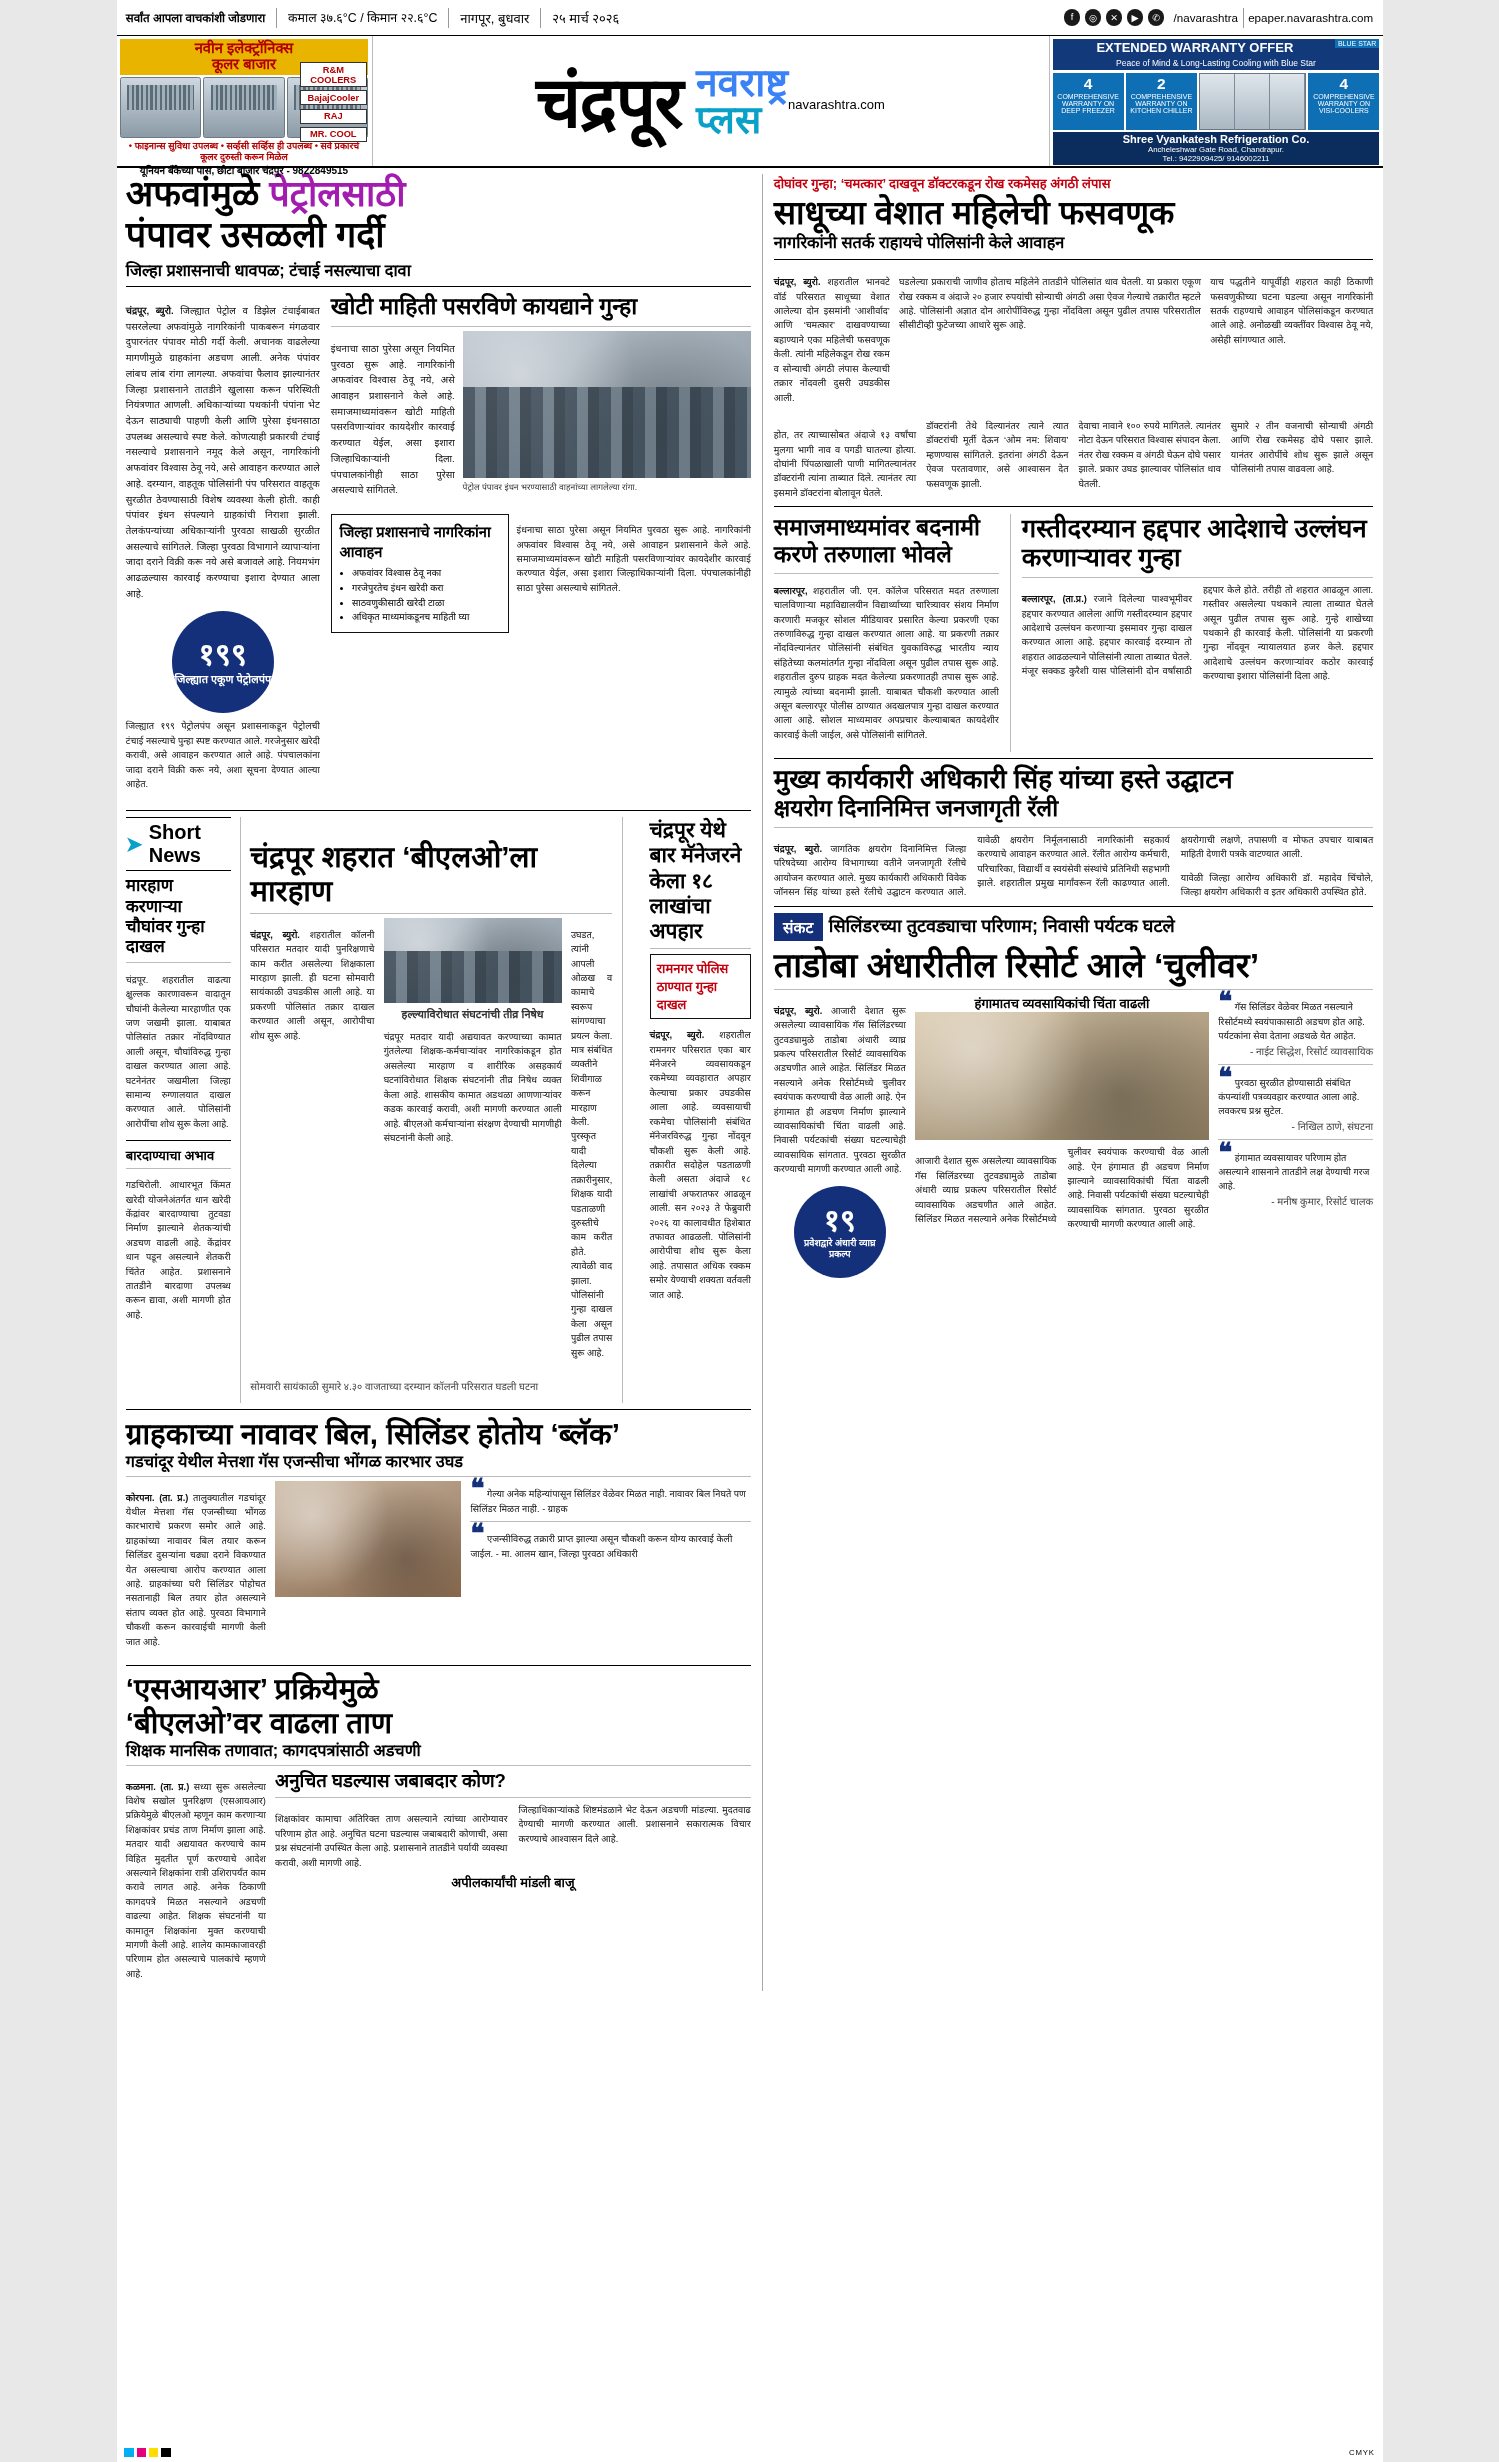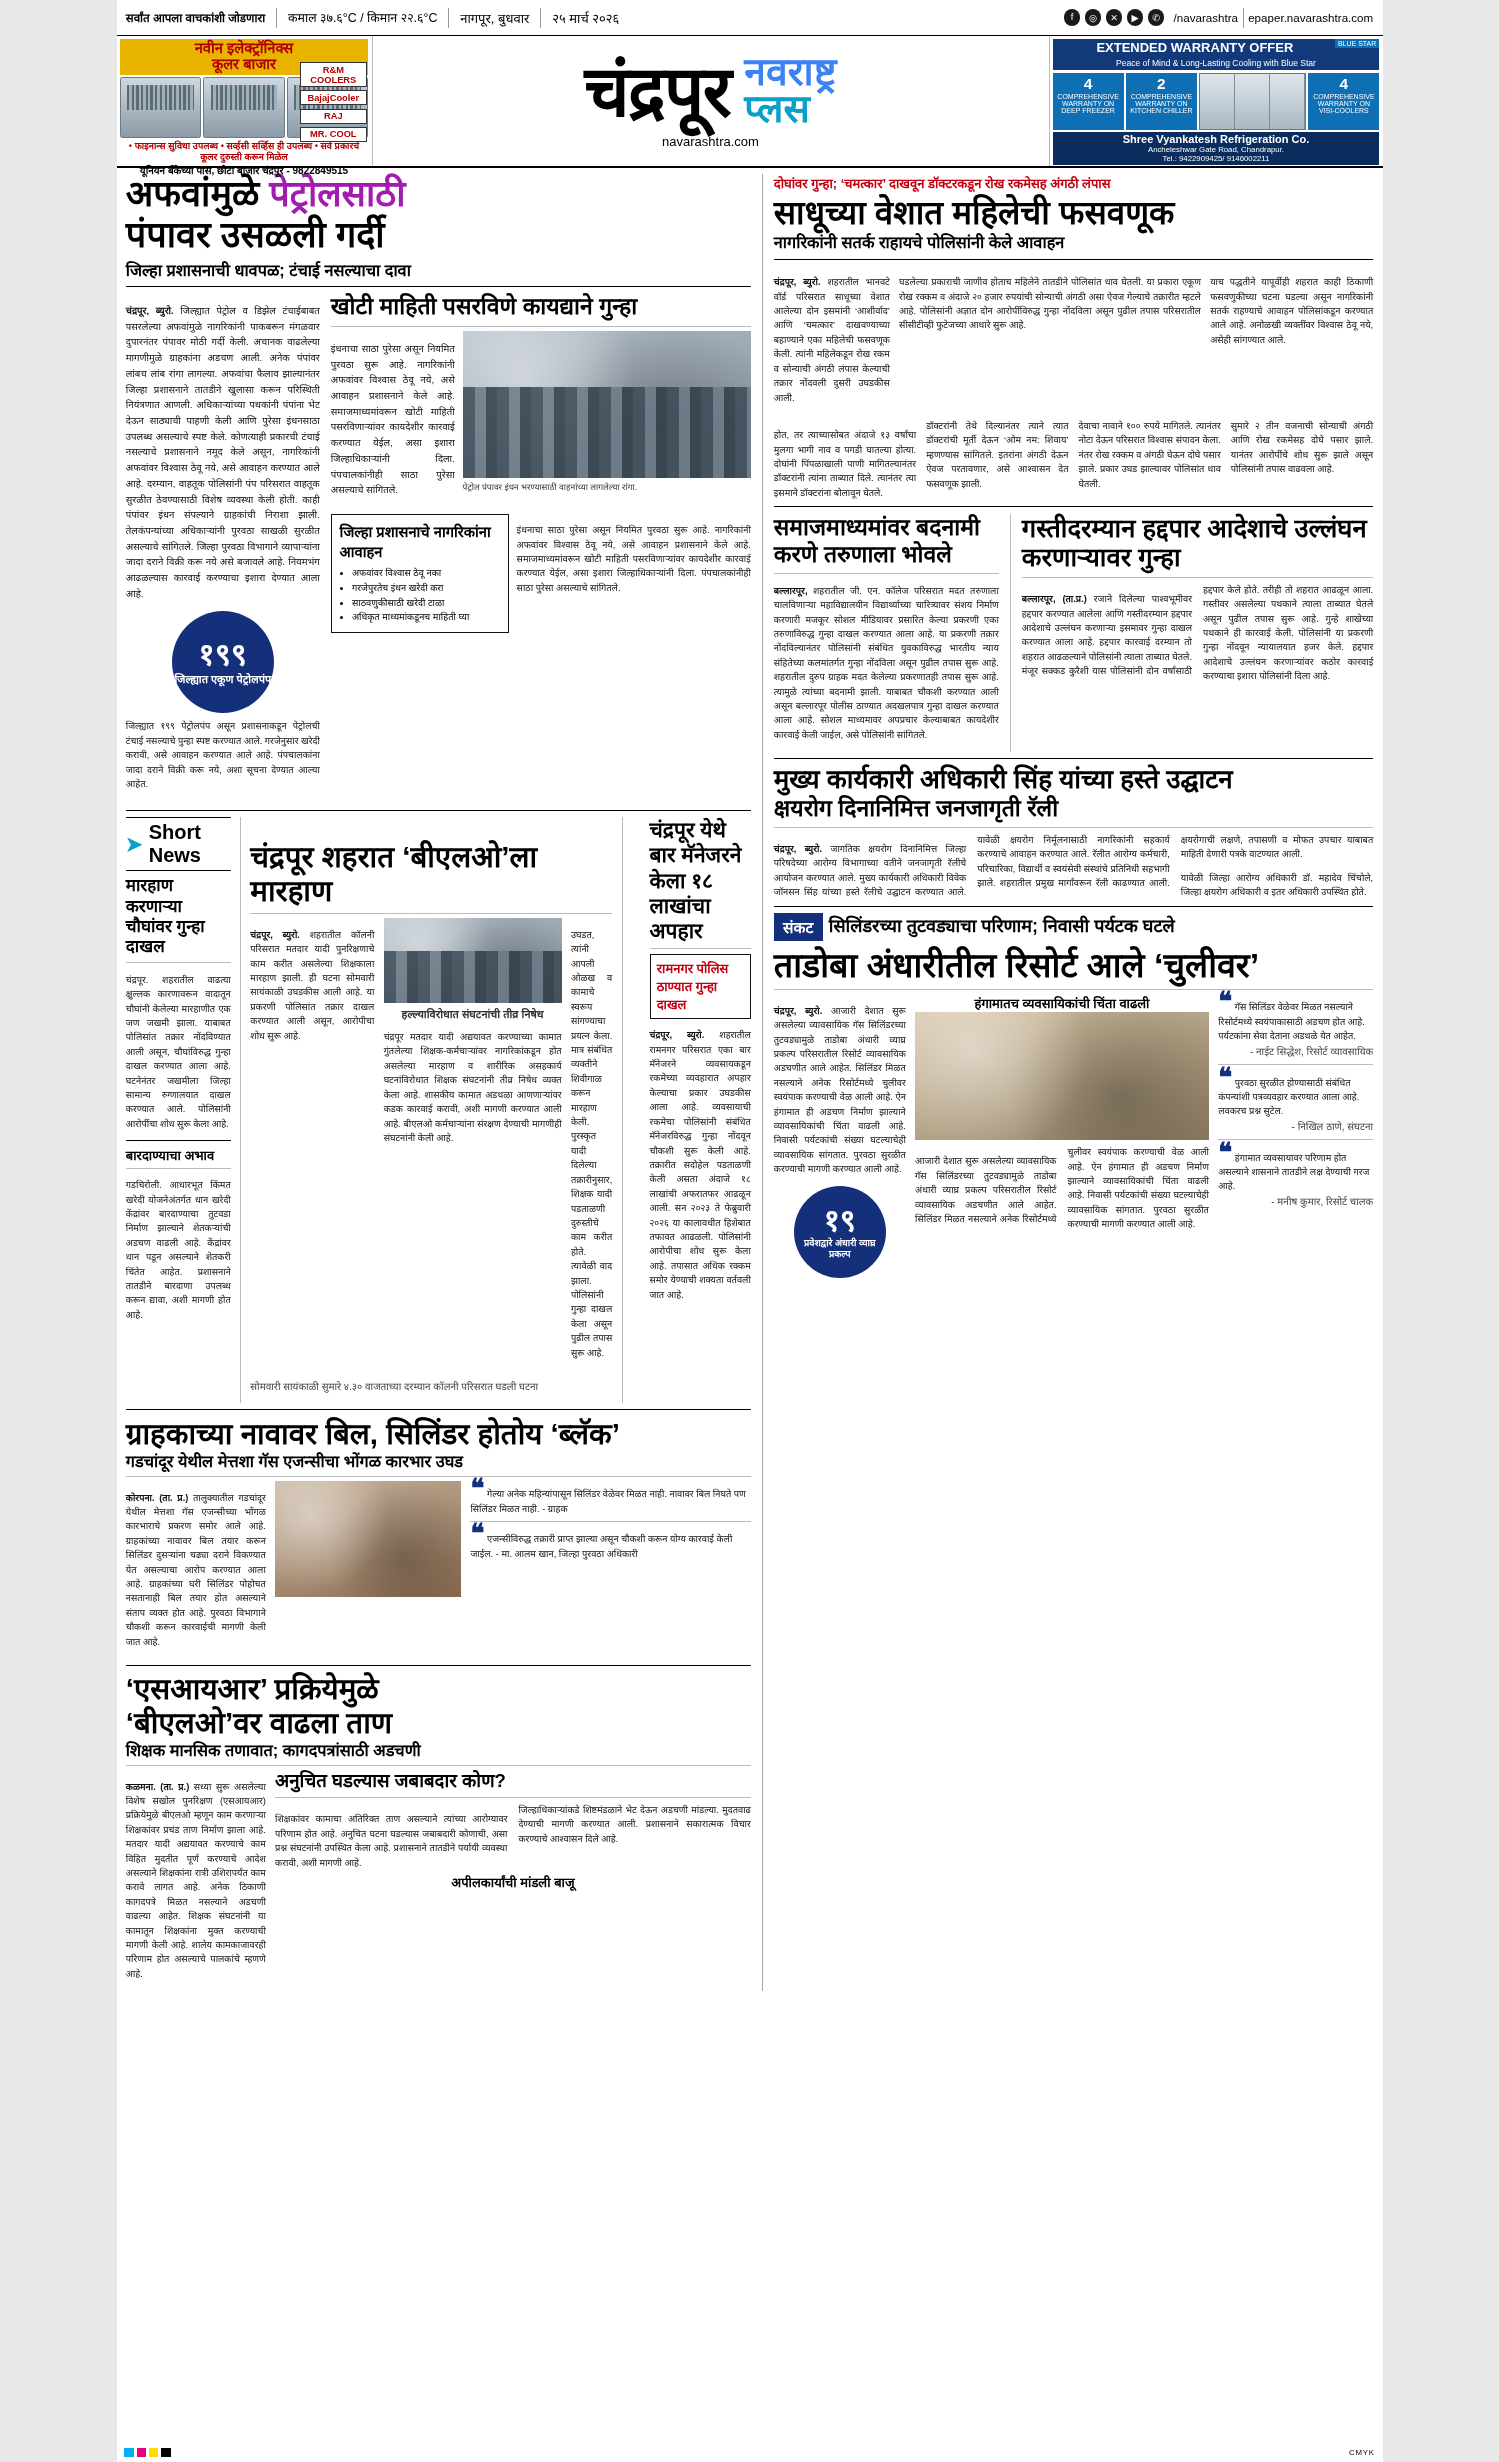--- a/index.html
+++ b/index.html
@@ -52,21 +52,21 @@
   .ad-left .brandbox {
     background:#fff; border:0.8px solid #333; font-size:9.3px; font-weight:bold;
     text-align:center; color:#b20000; padding:1.6px 0;
   }
   .ad-left .adbottom {
     margin-top:3.1px; font-size:9.3px; color:#b20000; font-weight:bold; text-align:center;
     line-height:1.2;
   }
   .ad-left .adphone { font-size:10px; text-align:center; font-weight:bold; }
 
-  .mast-center { flex:1; display:flex; flex-direction:column; align-items:center; justify-content:center; }
+  .mast-center { flex:1; display:flex; flex-direction:row; align-items:center; justify-content:center; }
   .mast-row { display:flex; align-items:flex-end; gap:14px; }
   .mast-city { font-size:71px; font-weight:bold; letter-spacing:-1.6px; line-height:1; }
   .mast-brand1 { color:#3b82f6; font-size:39px; font-weight:bold; line-height:.95; }
   .mast-brand2 { color:#0aa1c8; font-size:39px; font-weight:bold; line-height:.95; }
   .mast-site { font-size:13px; margin-top:7.8px; }
 
   .ad-right { width:334px; border-left:0.8px solid #bbb; padding:3.1px; }
   .ad-right .hdr {
     background:#123a7a; color:#fff; text-align:center; font-size:13px; font-weight:bold;
     padding:2.3px; line-height:1.1;

